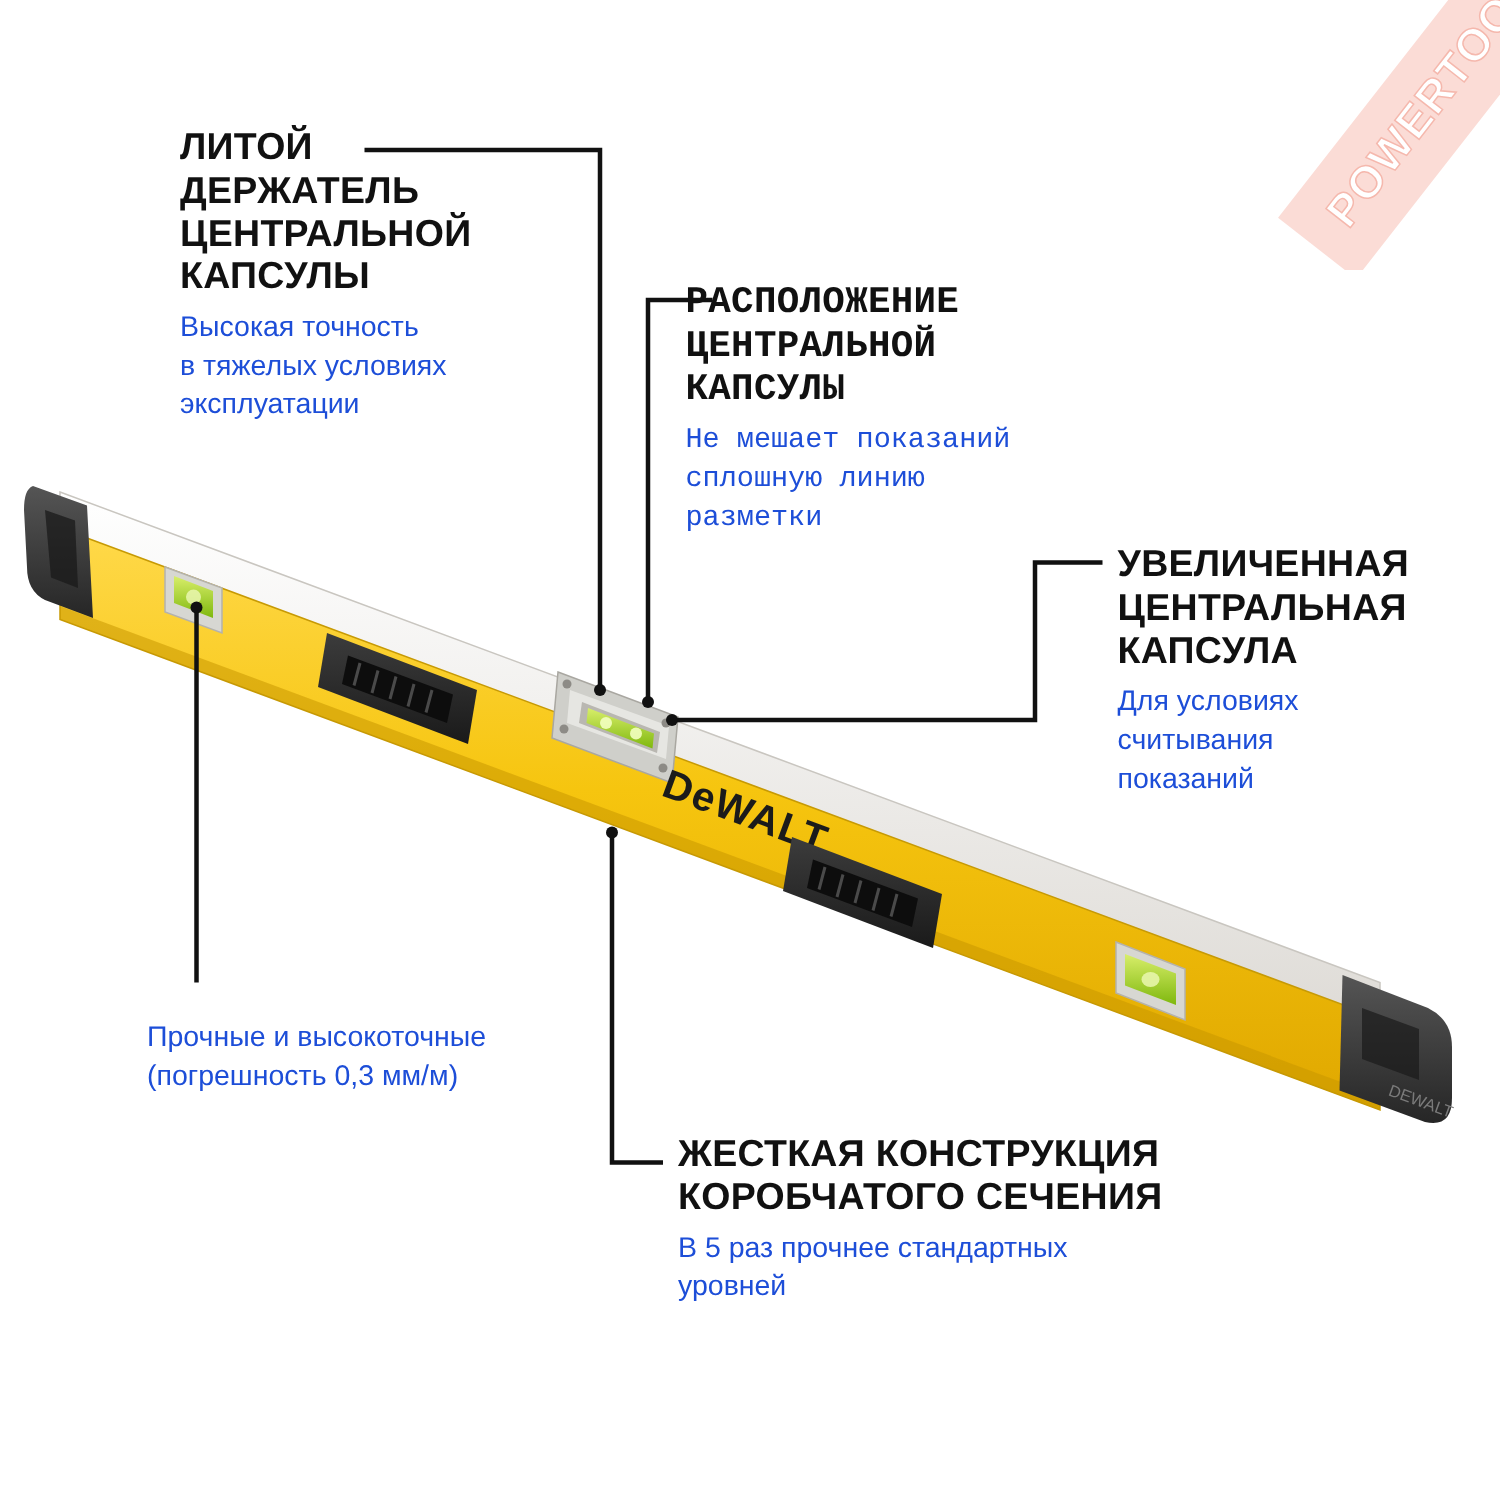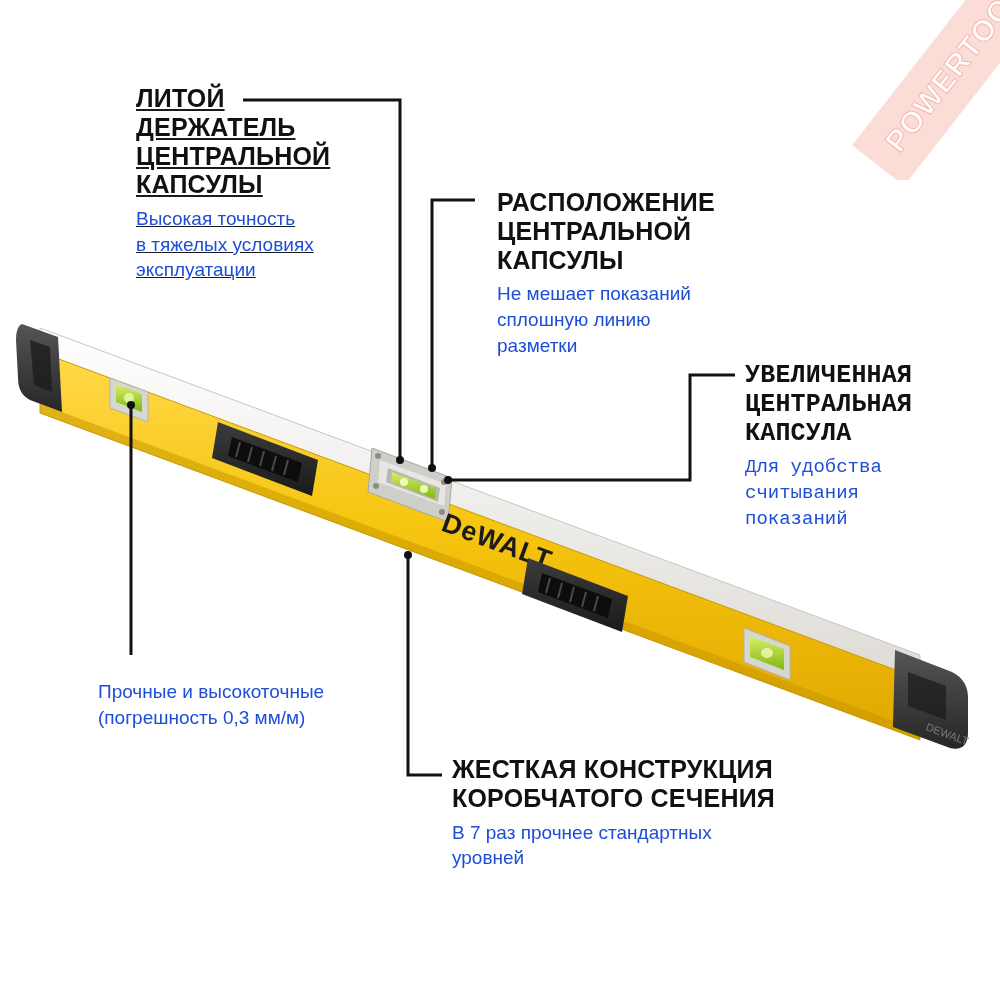--- a/index.html
+++ b/index.html
@@ -30,23 +30,23 @@
   .callout{position:absolute;}
   .callout .title{
     font-weight:bold;font-size:25px;line-height:1.15;letter-spacing:.2px;
     color:#111111;text-transform:uppercase;white-space:pre-line;
   }
   .callout .desc{
     margin-top:7px;font-size:19px;line-height:1.35;color:#1d4ed8;
     white-space:pre-line;
   }
 
-  #c1{left:136px;top:84px;width:250px;text-decoration:underline;}
-  #c2{left:497px;top:188px;width:265px;}
-  #c3{left:745px;top:362px;width:230px;font-family:Liberation Mono, monospace;}
+  #c1{left:120px;top:84px;width:250px;}
+  #c2{left:457px;top:188px;width:265px;font-family:Liberation Mono, monospace;}
+  #c3{left:745px;top:362px;width:230px;}
   #c4{left:98px;top:672px;width:290px;}
   #c5{left:452px;top:755px;width:400px;}
 
   
   svg.leaders{position:absolute;inset:0;width:1000px;height:1000px;}
 
   
   .tool{
     position:absolute;left:0px;top:300px;width:1000px;height:470px;
     pointer-events:none;
@@ -201,30 +201,30 @@
 КАПСУЛЫ</div>
     <div class="desc">Не мешает показаний
 сплошную линию
 разметки</div>
   </div>
 
   <div class="callout" id="c3">
     <div class="title">УВЕЛИЧЕННАЯ
 ЦЕНТРАЛЬНАЯ
 КАПСУЛА</div>
-    <div class="desc">Для удобства
+    <div class="desc">Для условиях
 считывания
 показаний</div>
   </div>
 
   <div class="callout" id="c4">
     <div class="desc">Прочные и высокоточные
 (погрешность 0,3 мм/м)</div>
   </div>
 
   <div class="callout" id="c5">
     <div class="title">ЖЕСТКАЯ КОНСТРУКЦИЯ
 КОРОБЧАТОГО СЕЧЕНИЯ</div>
-    <div class="desc">В 7 раз прочнее стандартных
+    <div class="desc">В 5 раз прочнее стандартных
 уровней</div>
   </div>
 
 </div>
 
 </body></html>

